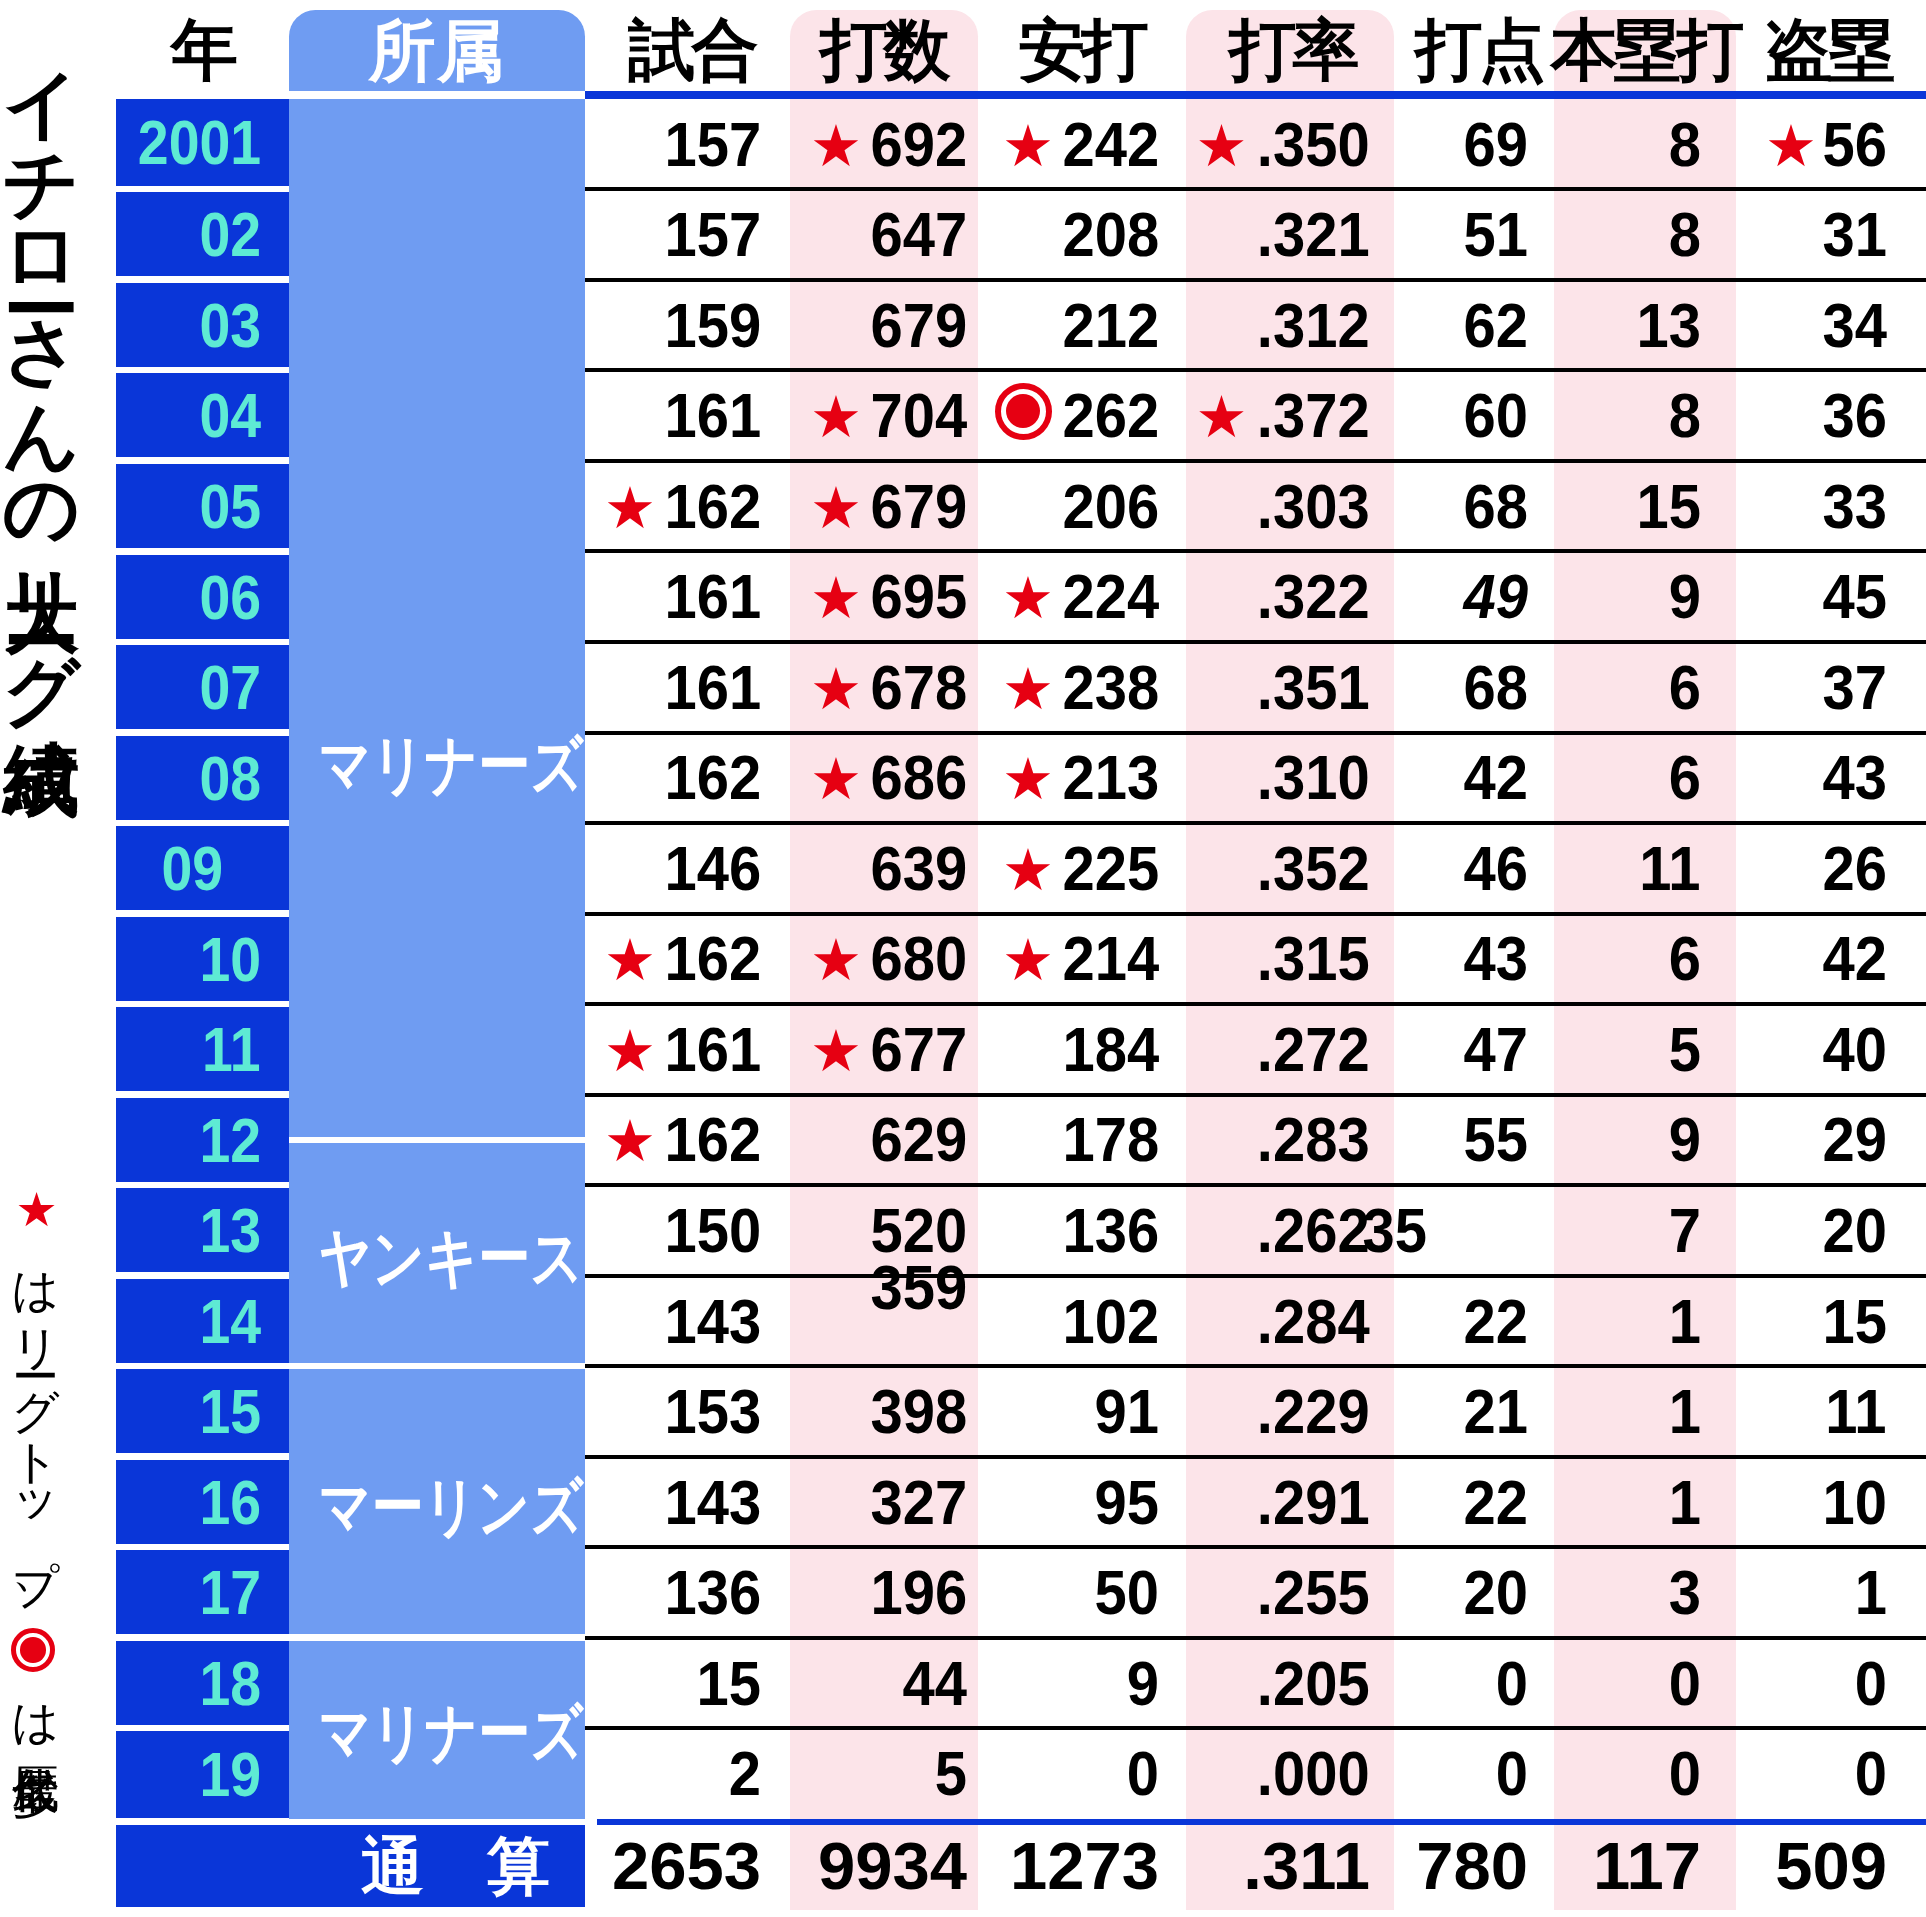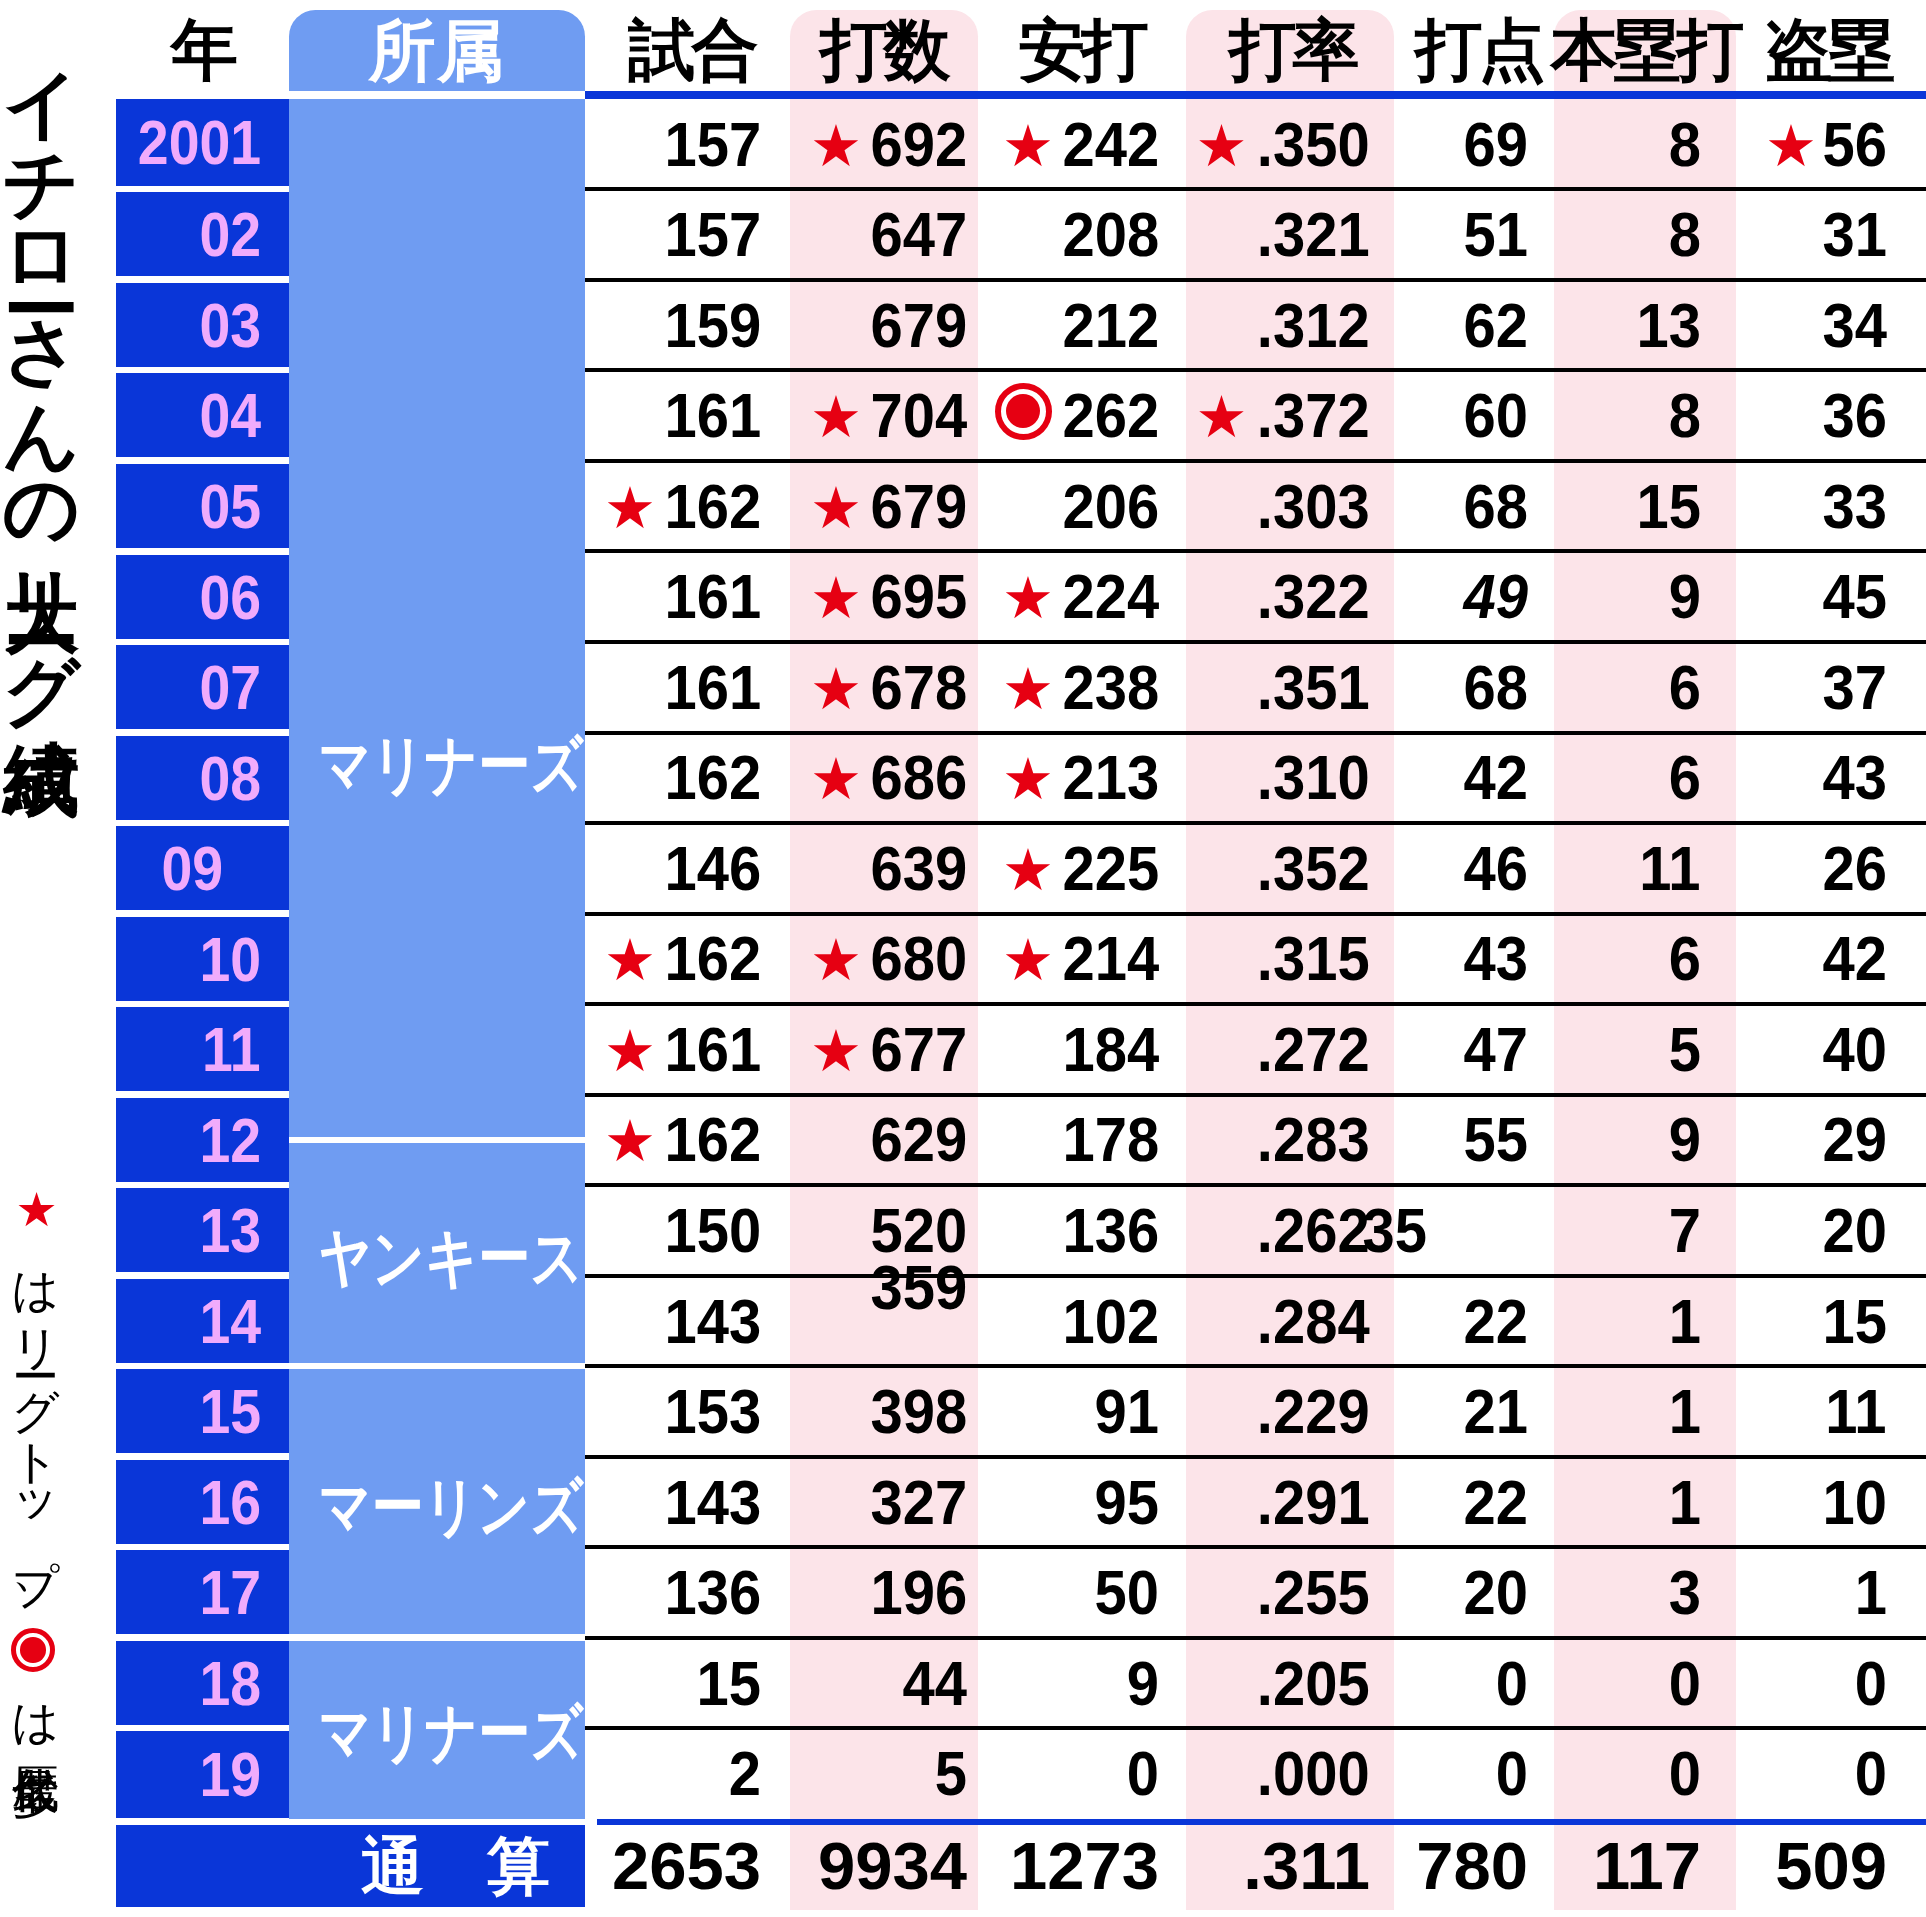--- a/index.html
+++ b/index.html
@@ -24,21 +24,21 @@
   .h-games{left:591px;width:201px}
   .h-atbats{left:783px;width:201px}
   .h-hits{left:981px;width:201px}
   .h-avg{left:1192px;width:201px}
   .h-rbi{left:1378px;width:201px}
   .h-hr{left:1545px;width:201px}
   .h-sb{left:1731px;width:195px}
   .blueline{position:absolute;background:#0a36d8;z-index:4}
   #line-top{left:585px;top:91px;width:1341px;height:7.6px}
   #line-bottom{left:597px;top:1819px;width:1330px;height:6.3px}
-  .yearcell{position:absolute;left:116px;width:173px;background:#0a36d8;color:#f0abfc;z-index:2;
+  .yearcell{position:absolute;left:116px;width:173px;background:#0a36d8;color:#5eead4;z-index:2;
        font-weight:bold;font-size:63px;text-align:right;box-sizing:border-box;padding-right:28px;white-space:nowrap}
   .yearcell .num{display:inline-block;transform:scaleX(.88);transform-origin:100% 50%}
   .teamcell{position:absolute;left:289px;width:296px;background:#6f9cf2;z-index:1}
   .teamlabel{position:absolute;left:0;width:100%;text-align:center;color:#fff;font-weight:bold;
        font-size:65px;transform:scaleX(.8);white-space:nowrap;z-index:2}
   .cell{position:absolute;font-weight:bold;font-size:63px;text-align:right;z-index:2;white-space:nowrap}
   .cell .num{display:inline-block;transform:scaleX(.92);transform-origin:100% 50%}
   .cell .star{font-size:.92em}
   .total .num{transform:none}
   .total{font-size:67px}

